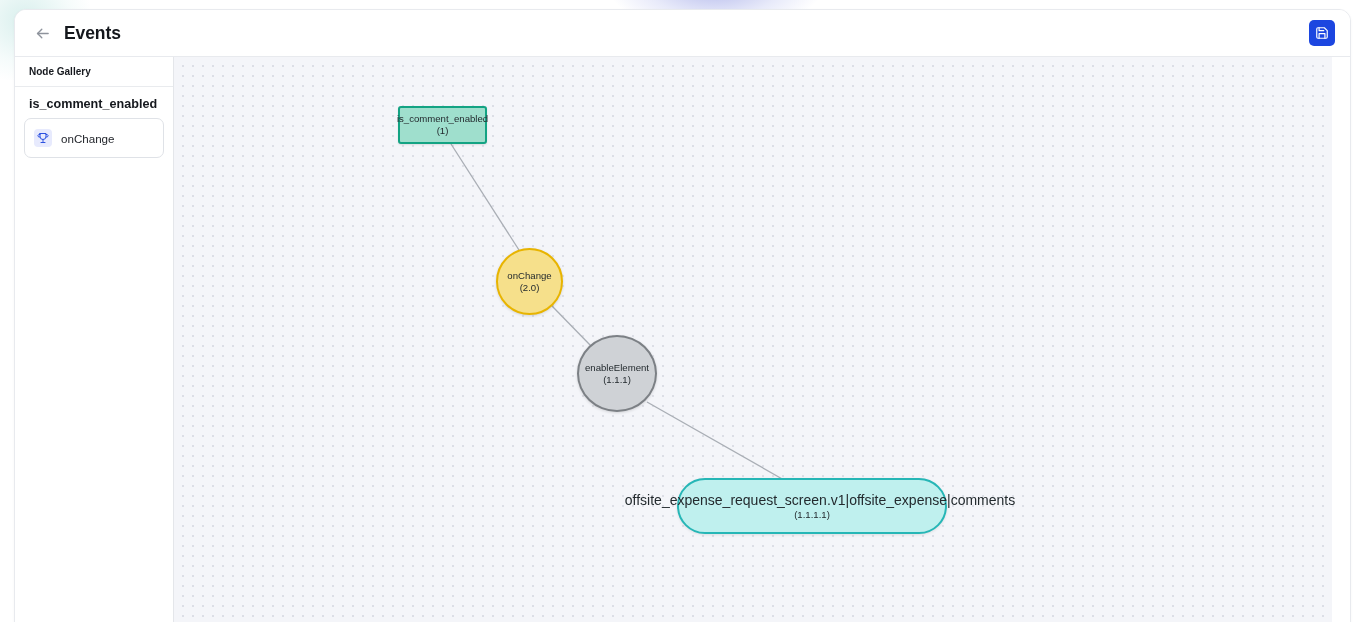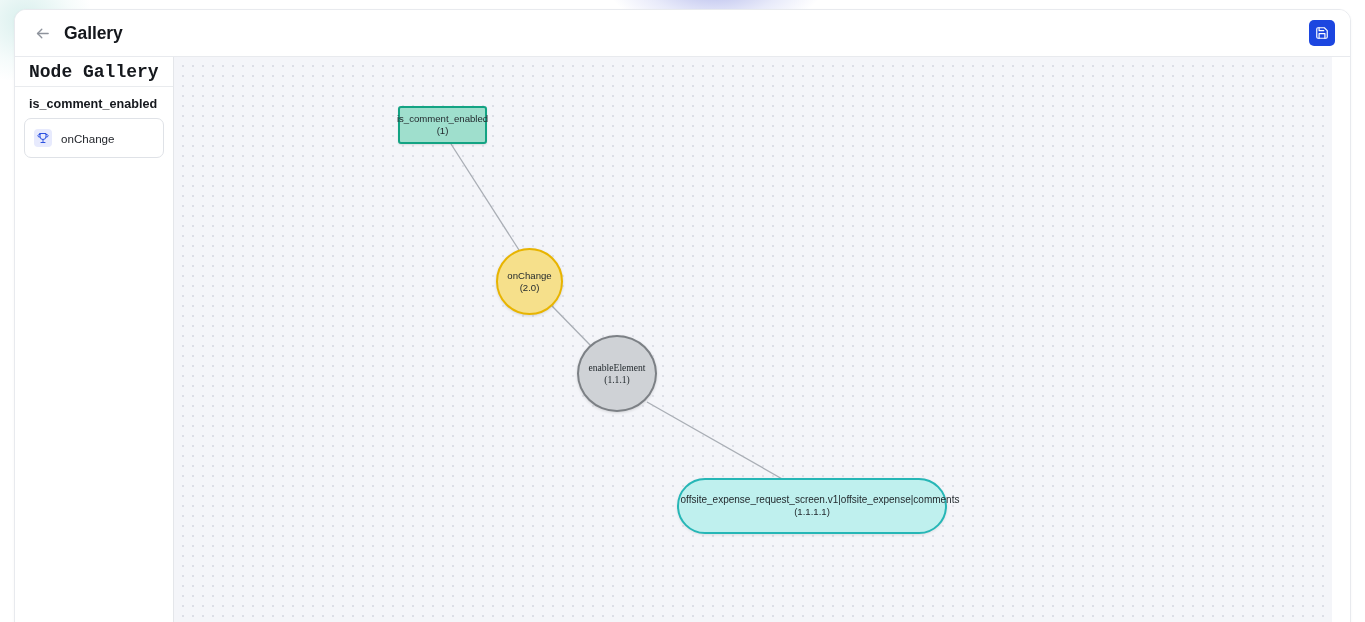--- a/index.html
+++ b/index.html
@@ -87,25 +87,24 @@
     width: 159px;
     flex: 0 0 159px;
     background: #ffffff;
     border-right: 1px solid #e4e6ea;
     height: 100%;
   }
   .gallery-header {
     height: 30px;
     display: flex; align-items: center;
     padding-left: 14px;
-    font-size: 18px;
+    font-size: 10px;
     font-weight: 700;
     color: #15181d;
     border-bottom: 1px solid #e9ebee;
-    font-family: Liberation Mono, monospace;
   }
   .group-title {
     padding: 10px 0 7px 14px;
     font-size: 12.6px;
     font-weight: 700;
     color: #15181d;
   }
   .node-list {
     margin: 0 9px 0 9px;
     border: 1px solid #dfe2e7;
@@ -182,48 +181,47 @@
   }
   .gnode.circle.yellow {
     border: 2.5px solid #e8b400;
     background: #f6e08b;
     box-shadow: 0 1px 3px rgba(0,0,0,0.14);
   }
   .gnode.circle.grey {
     border: 2.5px solid #7c8085;
     background: #cfd2d6;
     box-shadow: 0 1px 3px rgba(0,0,0,0.14);
-    font-family: Liberation Serif, serif;
   }
   .gnode.pill {
     border-radius: 999px;
     border: 2.5px solid #26b6b6;
     background: #bff0ee;
     box-shadow: 0 1px 3px rgba(0,0,0,0.10);
   }
-  .gnode.pill .nlabel { font-size: 10px; margin-left: 16px; }
+  .gnode.pill .nlabel { font-size: 14px; margin-left: 16px; }
 </style>
 </head>
 <body>
 
 <div id="page-root">
 
   <div class="bg-glow"></div>
   <div class="bg-glow-left"></div>
 
   <div class="app-card">
 
     <div class="header">
       <div class="back-arrow">
         <svg width="17" height="17" viewBox="0 0 24 24" fill="none" stroke="currentColor" stroke-width="1.9" stroke-linecap="round" stroke-linejoin="round">
           <line x1="20" y1="12" x2="5" y2="12"></line>
           <polyline points="11 18 5 12 11 6"></polyline>
         </svg>
       </div>
-      <div class="page-title">Gallery</div>
+      <div class="page-title">Events</div>
       <div class="header-spacer"></div>
       <button class="save-button" title="Save">
         <span style="display:flex;">
           <svg width="14" height="14" viewBox="0 0 24 24" fill="none" stroke="#ffffff" stroke-width="2" stroke-linecap="round" stroke-linejoin="round">
             <path d="M19 21H5a2 2 0 0 1-2-2V5a2 2 0 0 1 2-2h11l5 5v11a2 2 0 0 1-2 2z"></path>
             <polyline points="17 21 17 13 7 13 7 21"></polyline>
             <polyline points="7 3 7 8 15 8"></polyline>
           </svg>
         </span>
       </button>

